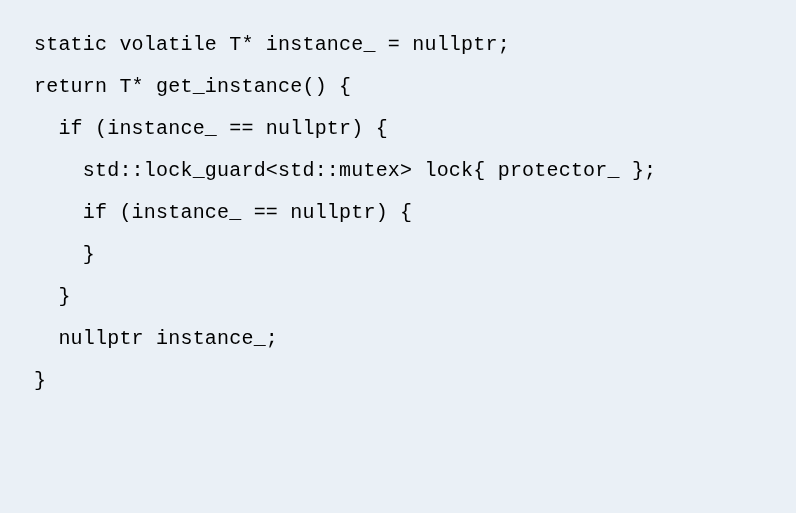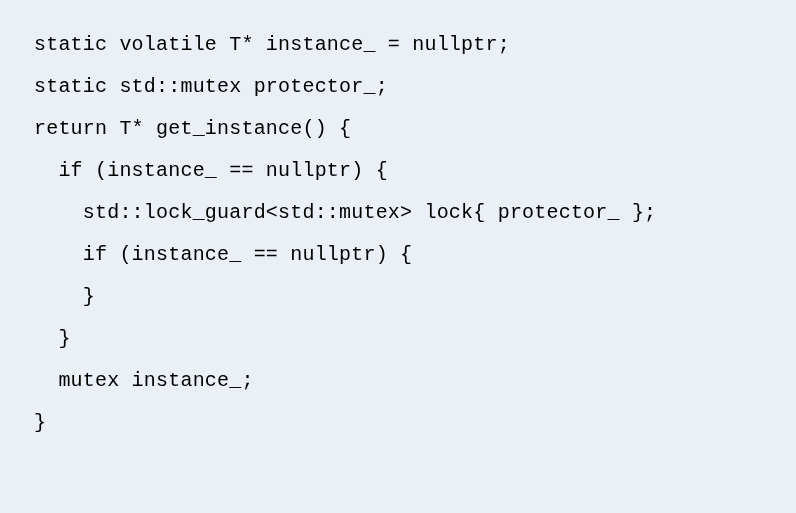--- a/index.html
+++ b/index.html
@@ -20,23 +20,22 @@
     }
     .code-line {
       white-space: pre;
     }
   </style>
 </head>
 <body>
 
 <div>
   <div class="code-line">static volatile T* instance_ = nullptr;</div>
-  <div class="code-line">static std::mutex protector_;</div>
   <div class="code-line"></div>
   <div class="code-line">return T* get_instance() {</div>
   <div class="code-line">  if (instance_ == nullptr) {</div>
   <div class="code-line">    std::lock_guard&lt;std::mutex&gt; lock{ protector_ };</div>
   <div class="code-line">    if (instance_ == nullptr) {</div>
   <div class="code-line">    }</div>
   <div class="code-line">  }</div>
-  <div class="code-line">  mutex instance_;</div>
+  <div class="code-line">  nullptr instance_;</div>
   <div class="code-line">}</div>
 </div>
 
 </body></html>

